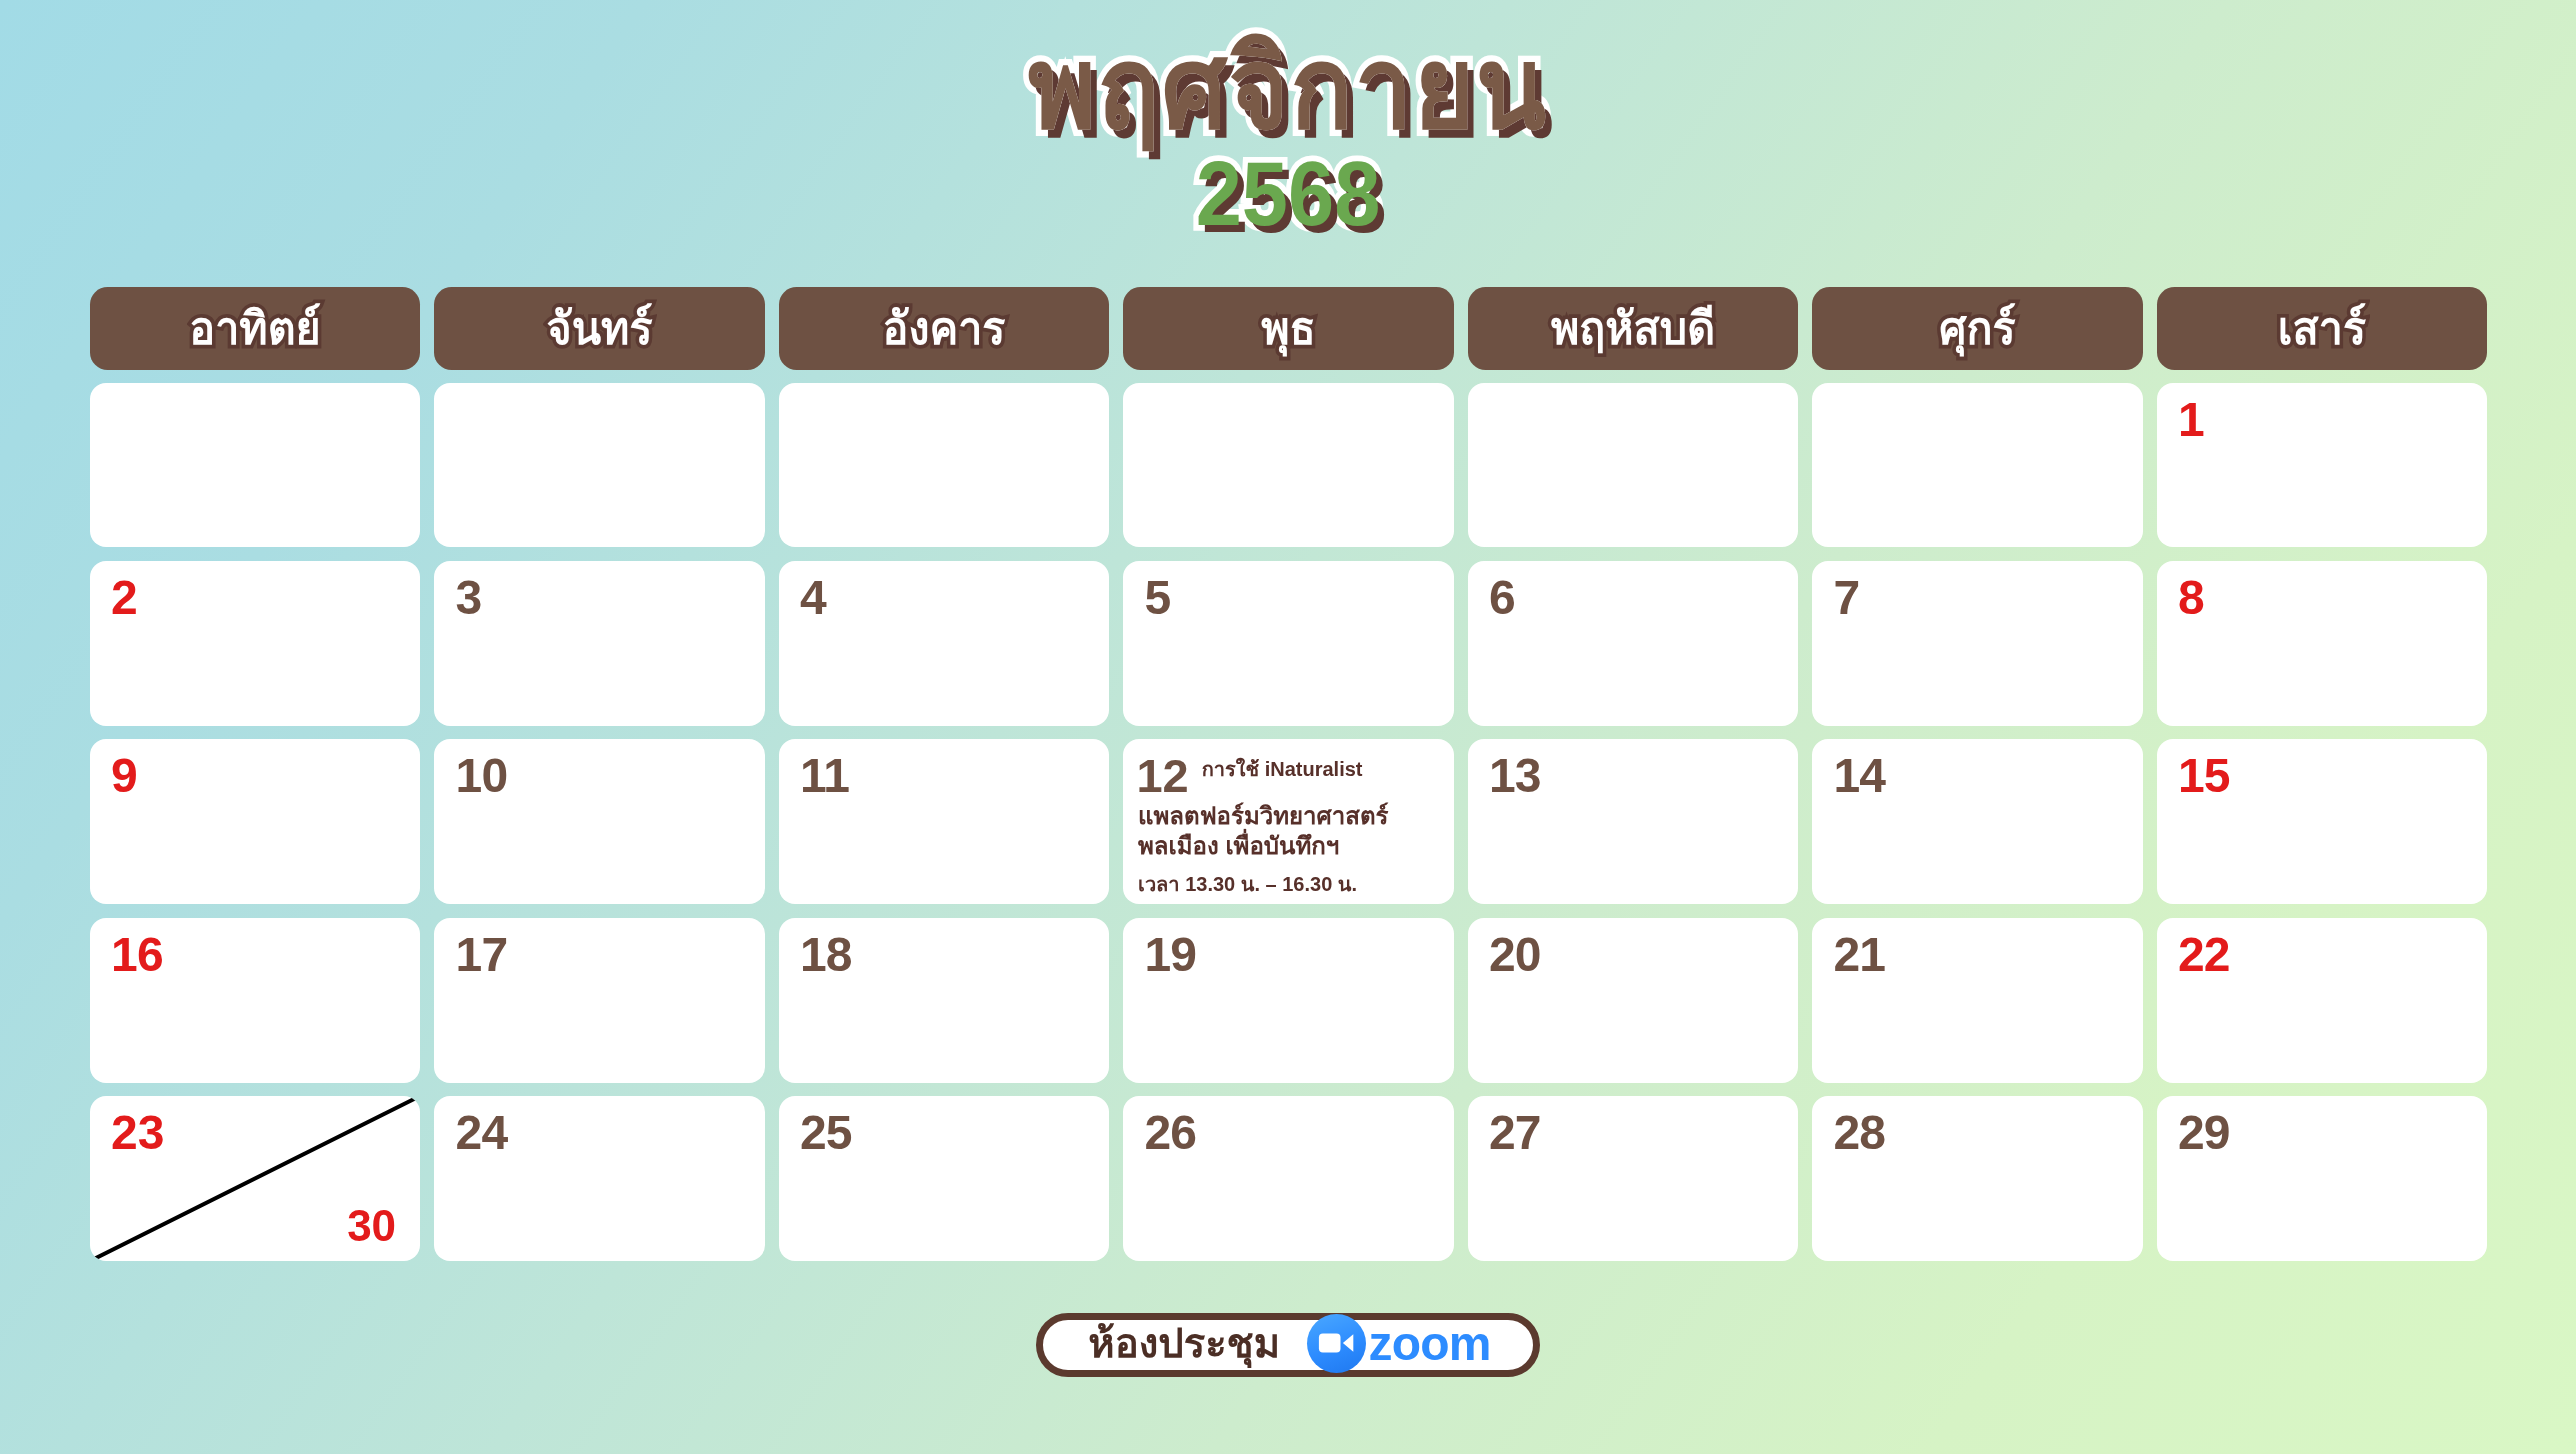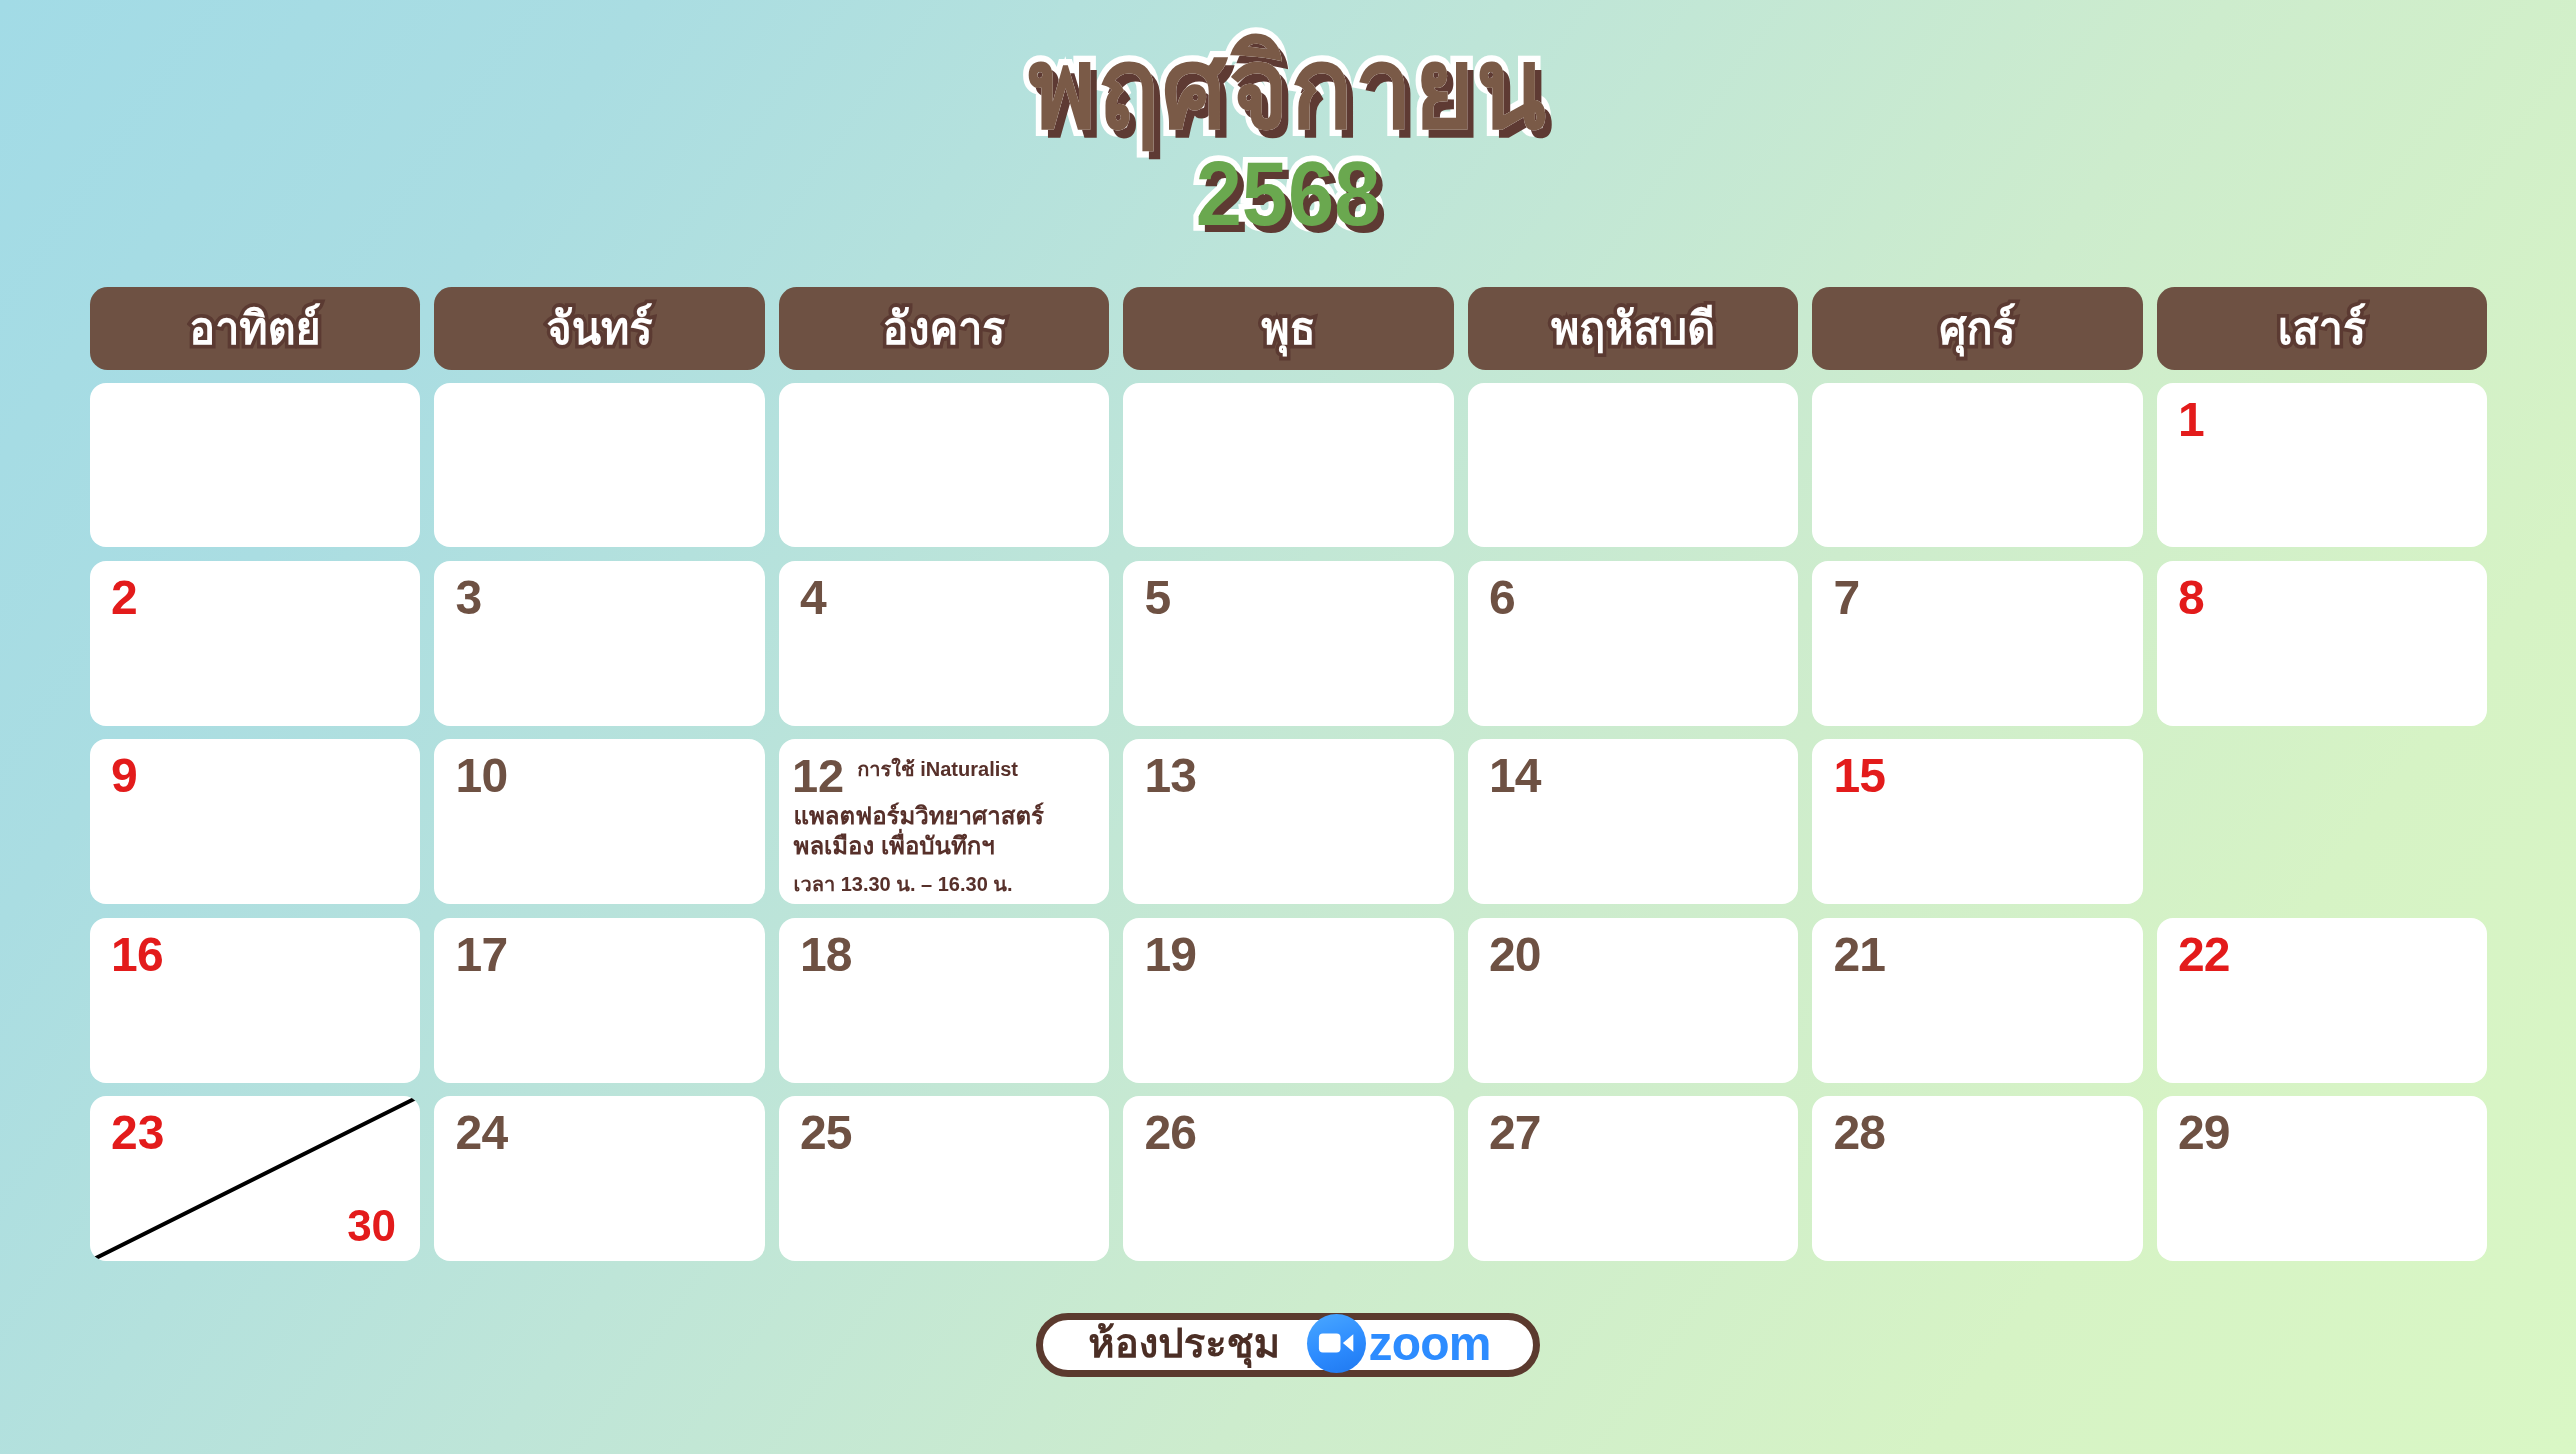--- a/index.html
+++ b/index.html
@@ -309,20 +309,23 @@
           <span class="day-num sat">8</span>
         </div>
     </div>
 
     <div class="week-row day-row">
       <div class="day-cell">
           <span class="day-num sun">9</span>
         </div>
       <div class="day-cell">
           <span class="day-num">10</span>
+        </div>
+      <div class="day-cell">
+          <span class="day-num">11</span>
         </div>
       <div class="day-cell">
         <div class="event">
           <div class="event-head">
             <span class="ev-num">12</span>
             <span class="event-title">การใช้ iNaturalist</span>
           </div>
           <div class="event-line2">แพลตฟอร์มวิทยาศาสตร์</div>
           <div class="event-line2">พลเมือง เพื่อบันทึกฯ</div>
           <div class="event-time">เวลา 13.30 น. – 16.30 น.</div>

